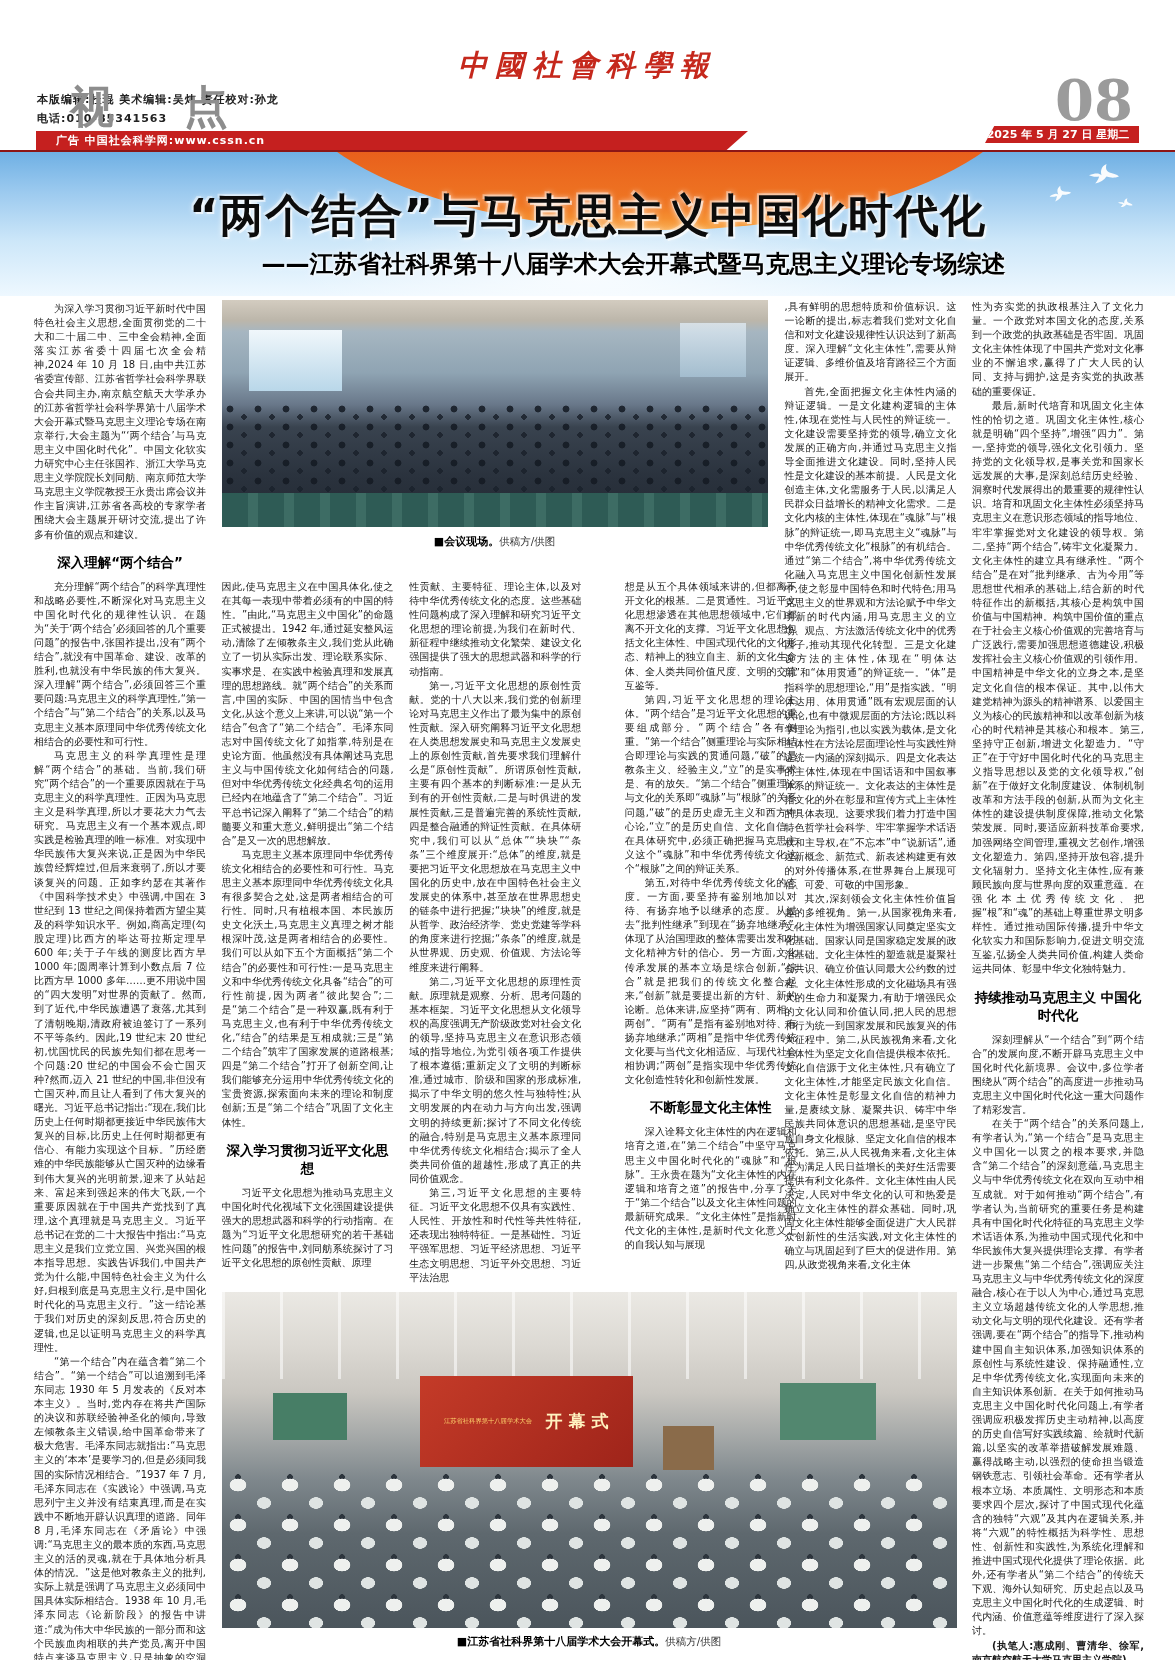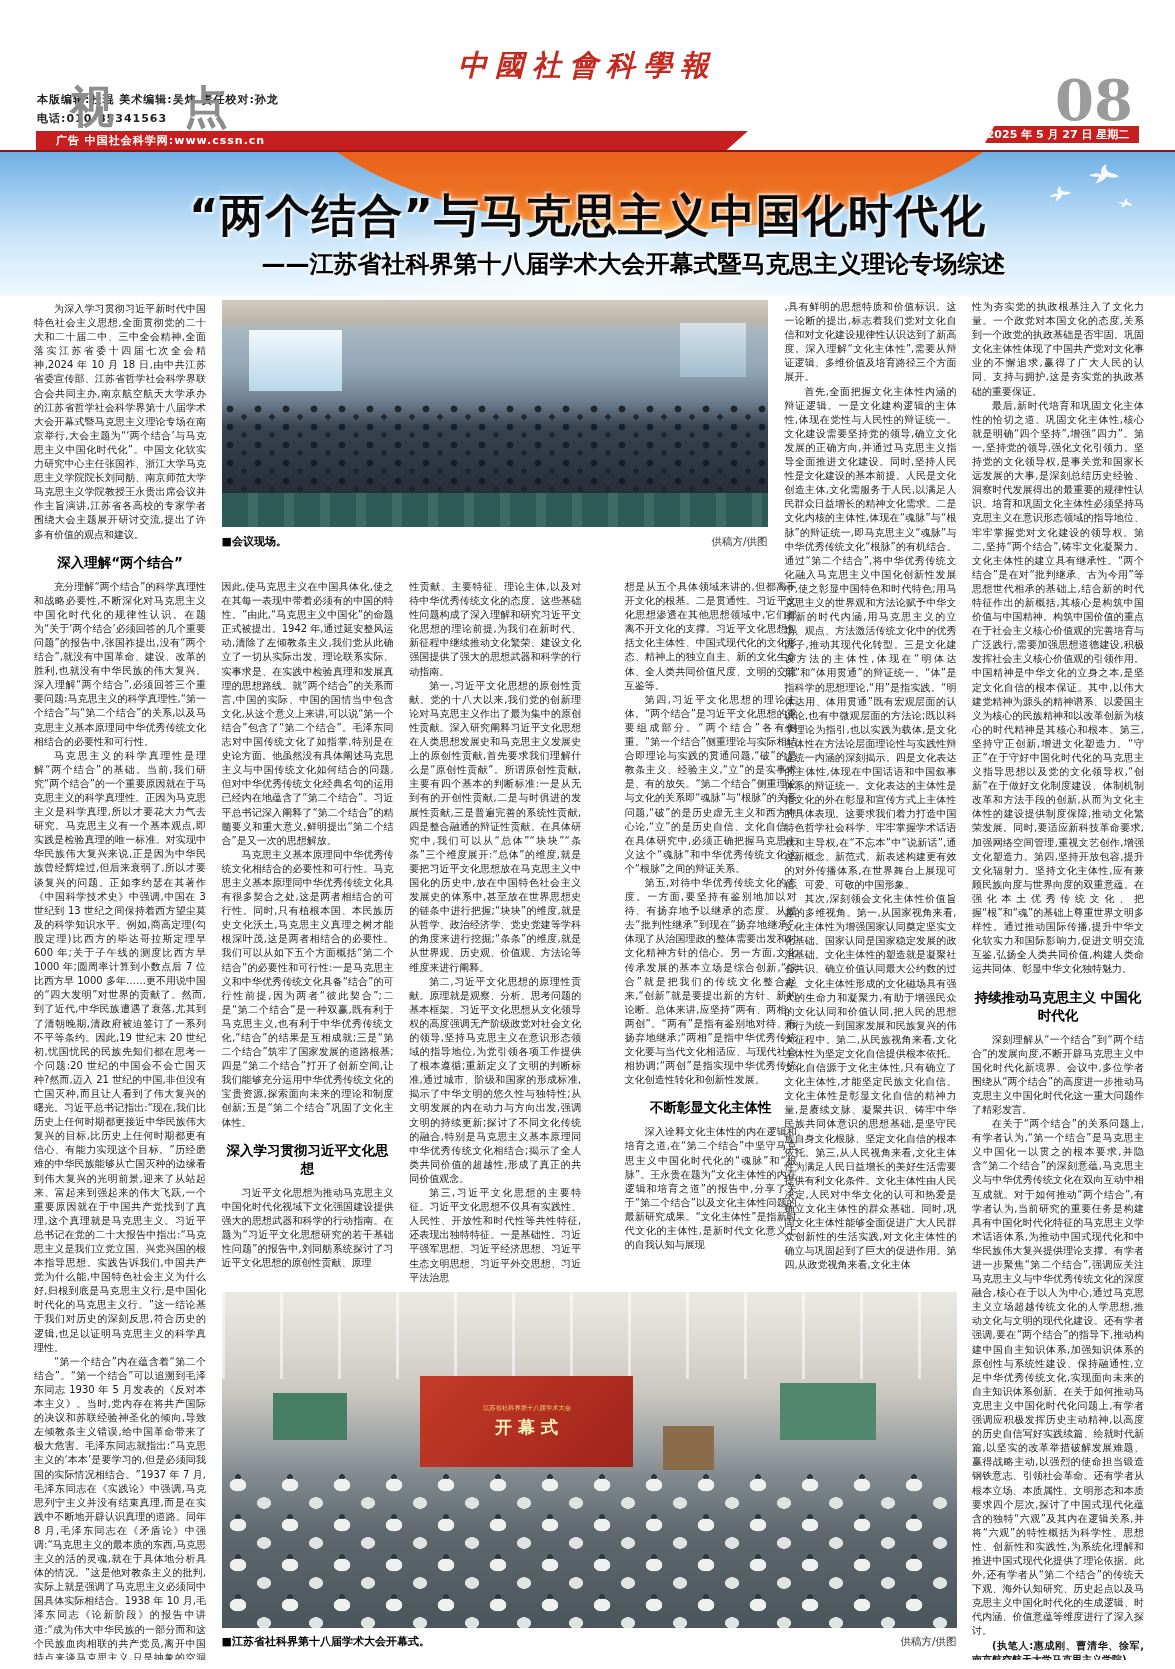--- a/index.html
+++ b/index.html
@@ -71,35 +71,35 @@
                        radial-gradient(circle 4px at 22px 15px,#1b222c 68%,rgba(0,0,0,0) 72%);
       background-size:28px 18px,28px 18px;}
   .p1-chairs{position:absolute;left:0;right:0;bottom:0;height:15%;
       background:repeating-linear-gradient(90deg,#2e5b55 0 26px,#3d6c64 26px 36px);}
 
   .photo2{left:187.6px;top:992px;width:735px;height:336px;
       background:linear-gradient(180deg,#ebe9e4 0%,#dcd9d3 16%,#cac7c1 30%,#a2a6a6 44%,#7e878c 56%,#5e686e 72%,#4b555c 100%);}
   .p2-ceiling{position:absolute;left:0;top:0;width:100%;height:26%;
       background:repeating-linear-gradient(90deg,rgba(255,255,255,.55) 0 3px,rgba(0,0,0,0) 3px 58px);}
   .p2-red-screen{position:absolute;left:27%;top:25%;width:29%;height:27%;
-      background:linear-gradient(135deg,#c43b28,#9f241a);display:flex;flex-direction:column;
+      background:linear-gradient(135deg,#c43b28,#9f241a);display:flex;flex-direction:row;
       align-items:center;justify-content:center;gap:3px;}
   .p2-screen-l1{color:#ffd76e;font-size:7px;white-space:nowrap;transform:scale(.9);}
   .p2-screen-l2{color:#fff3c0;font-size:17px;font-weight:bold;letter-spacing:6px;text-indent:6px;}
   .p2-side-screen{position:absolute;background:#477e66;}
   .p2-side-screen.left{left:7%;top:30%;width:10%;height:14%;}
   .p2-side-screen.right{right:11%;top:27%;width:13%;height:17%;background:#52876f;}
   .p2-podium{position:absolute;left:60%;top:40%;width:7%;height:13%;background:#8a6b4a;}
   .p2-chairs{position:absolute;left:0;right:0;bottom:0;height:46%;
       background-image:radial-gradient(ellipse 13px 10px at 16px 12px,#eef0ee 62%,rgba(0,0,0,0) 66%),
                        radial-gradient(ellipse 11px 9px at 42px 30px,#dfe4e3 62%,rgba(0,0,0,0) 66%),
                        radial-gradient(circle 4px at 16px 4px,#2c343c 70%,rgba(0,0,0,0) 74%);
       background-size:52px 40px,52px 40px,52px 40px;}
 
-  .caption-row{position:absolute;display:flex;justify-content:space-between;align-items:baseline;
+  .caption-row{position:absolute;display:flex;justify-content:center;align-items:baseline;
       font-size:11px;color:#000;}
   .cap1{left:187.6px;top:234px;width:546px;}
   .cap2{left:187.6px;top:1334px;width:735px;}
   .caption{font-weight:bold;}
   .credit{font-weight:normal;font-size:10.5px;color:#333;}
 </style>
 </head>
 <body>
 
 <div class="page" data-interactable="false">

